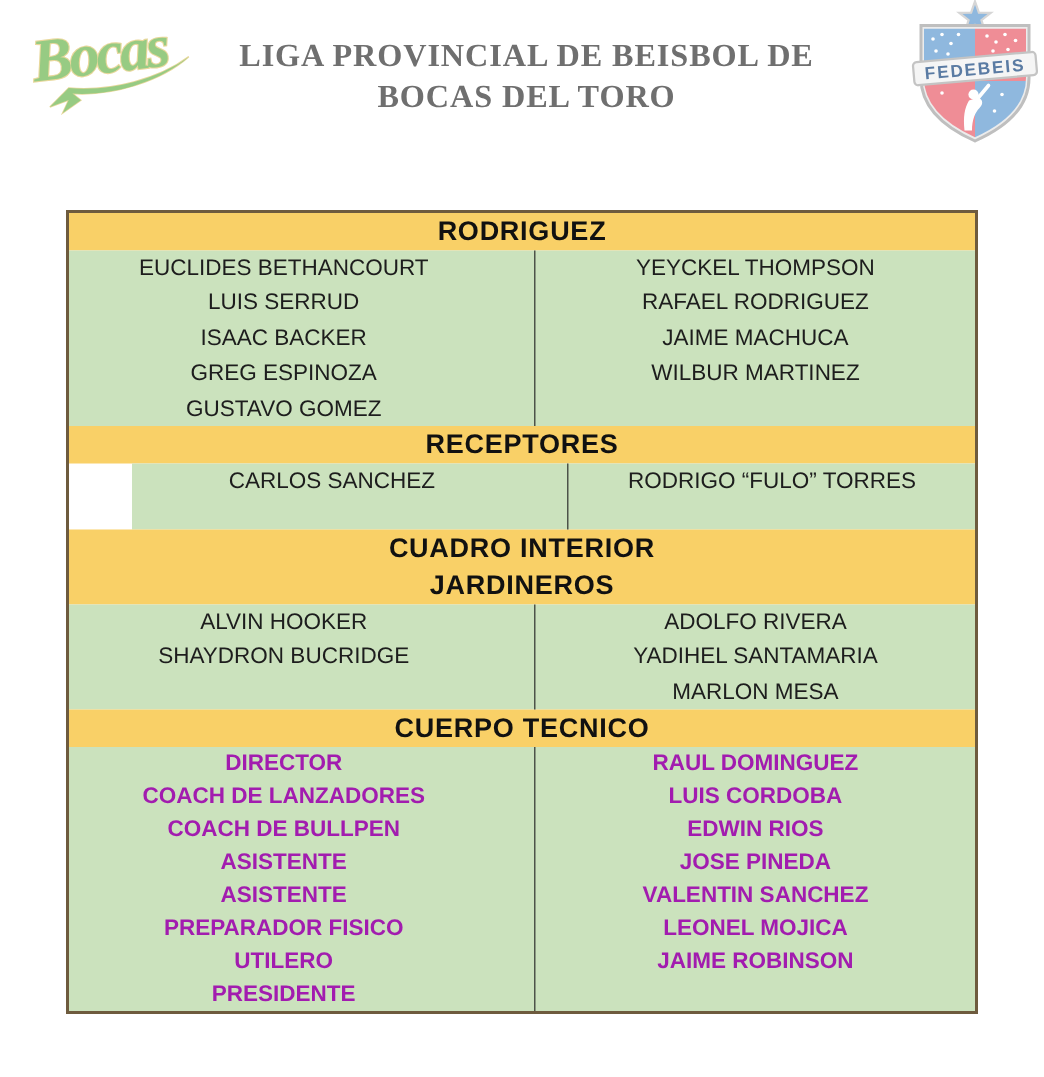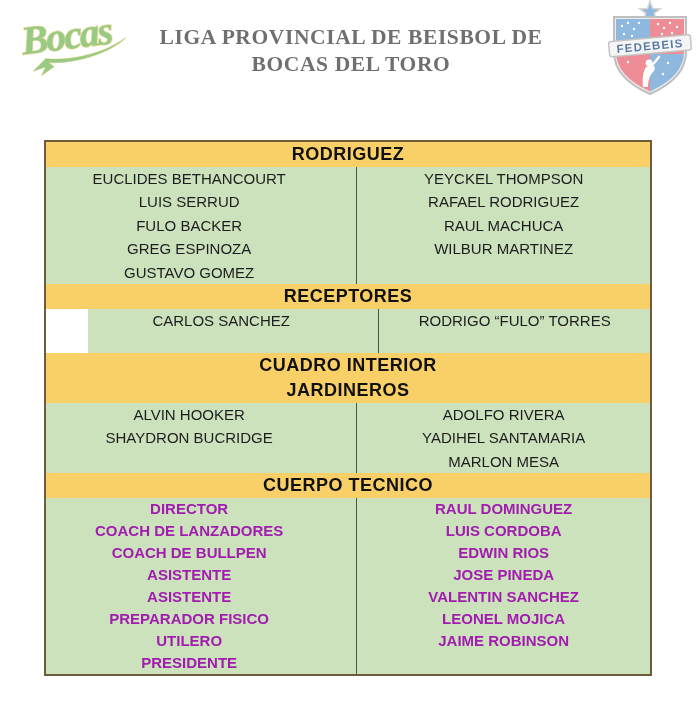--- a/index.html
+++ b/index.html
@@ -122,28 +122,28 @@
     </g>
   </svg>
 
   <div class="roster">
       <section class="section">
         <div class="band">RODRIGUEZ</div>
         <div class="sbody">
           <div class="col left">
             <div class="row">EUCLIDES BETHANCOURT</div>
             <div class="row">LUIS SERRUD</div>
-            <div class="row">FULO BACKER</div>
+            <div class="row">ISAAC BACKER</div>
             <div class="row">GREG ESPINOZA</div>
             <div class="row">GUSTAVO GOMEZ</div>
           </div>
           <div class="col right">
             <div class="row">YEYCKEL THOMPSON</div>
             <div class="row">RAFAEL RODRIGUEZ</div>
-            <div class="row">RAUL MACHUCA</div>
+            <div class="row">JAIME MACHUCA</div>
             <div class="row">WILBUR MARTINEZ</div>
           </div>
         </div>
       </section>
       <section class="section">
         <div class="band">RECEPTORES</div>
         <div class="sbody">
           <div class="col left">
             <div class="row">CARLOS SANCHEZ</div>
           </div>

